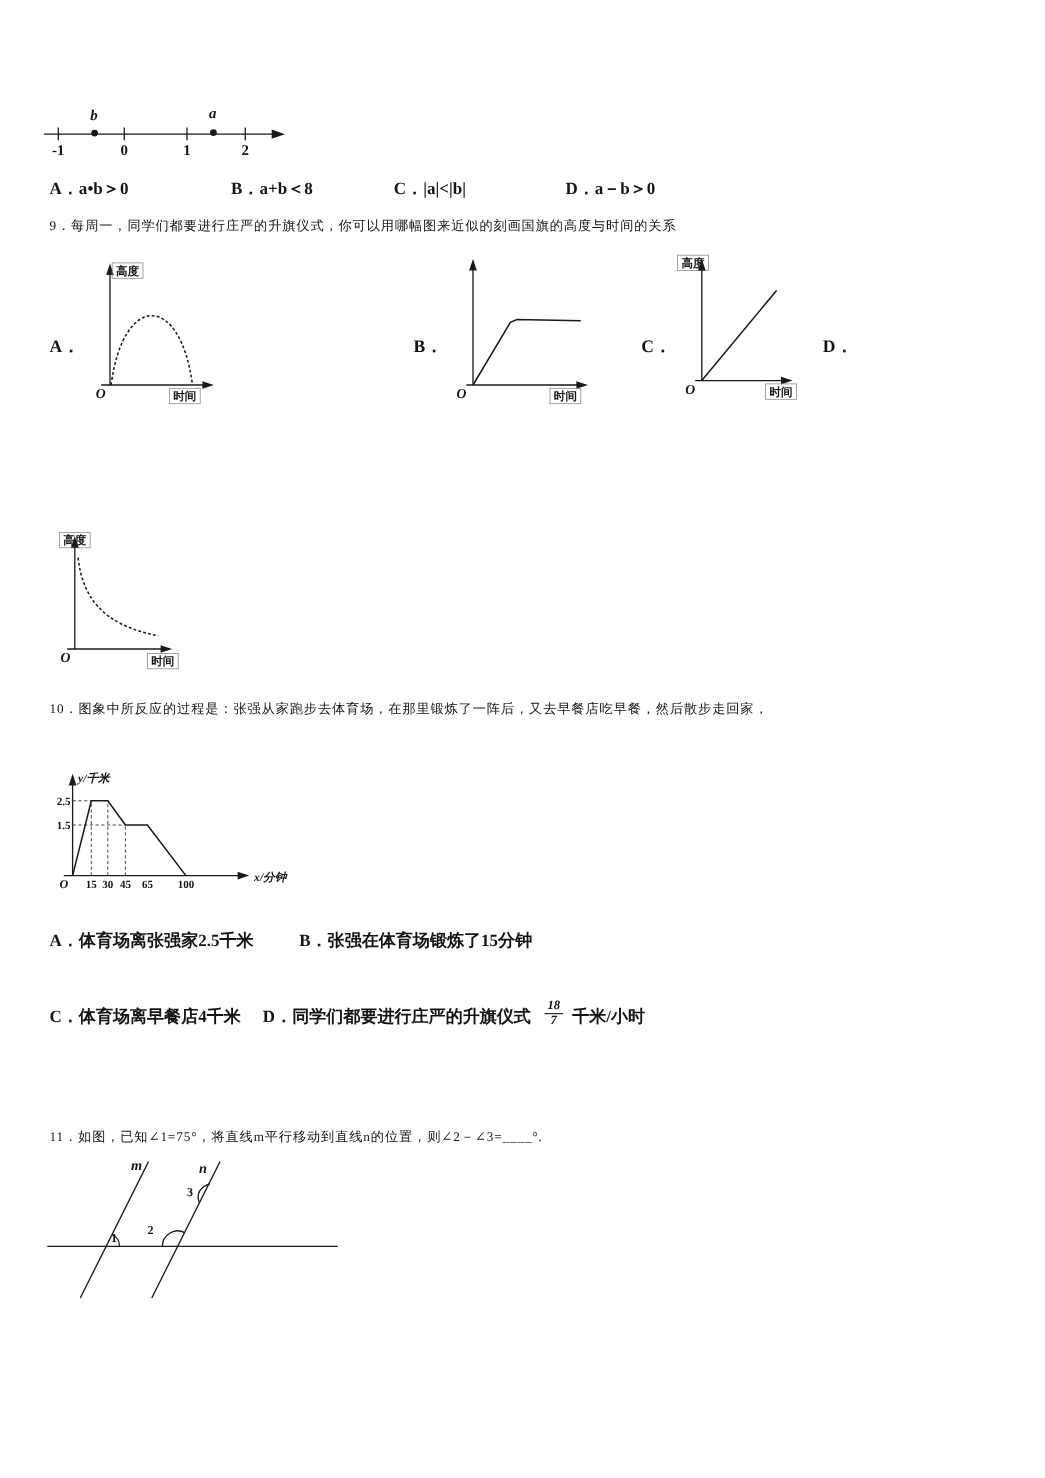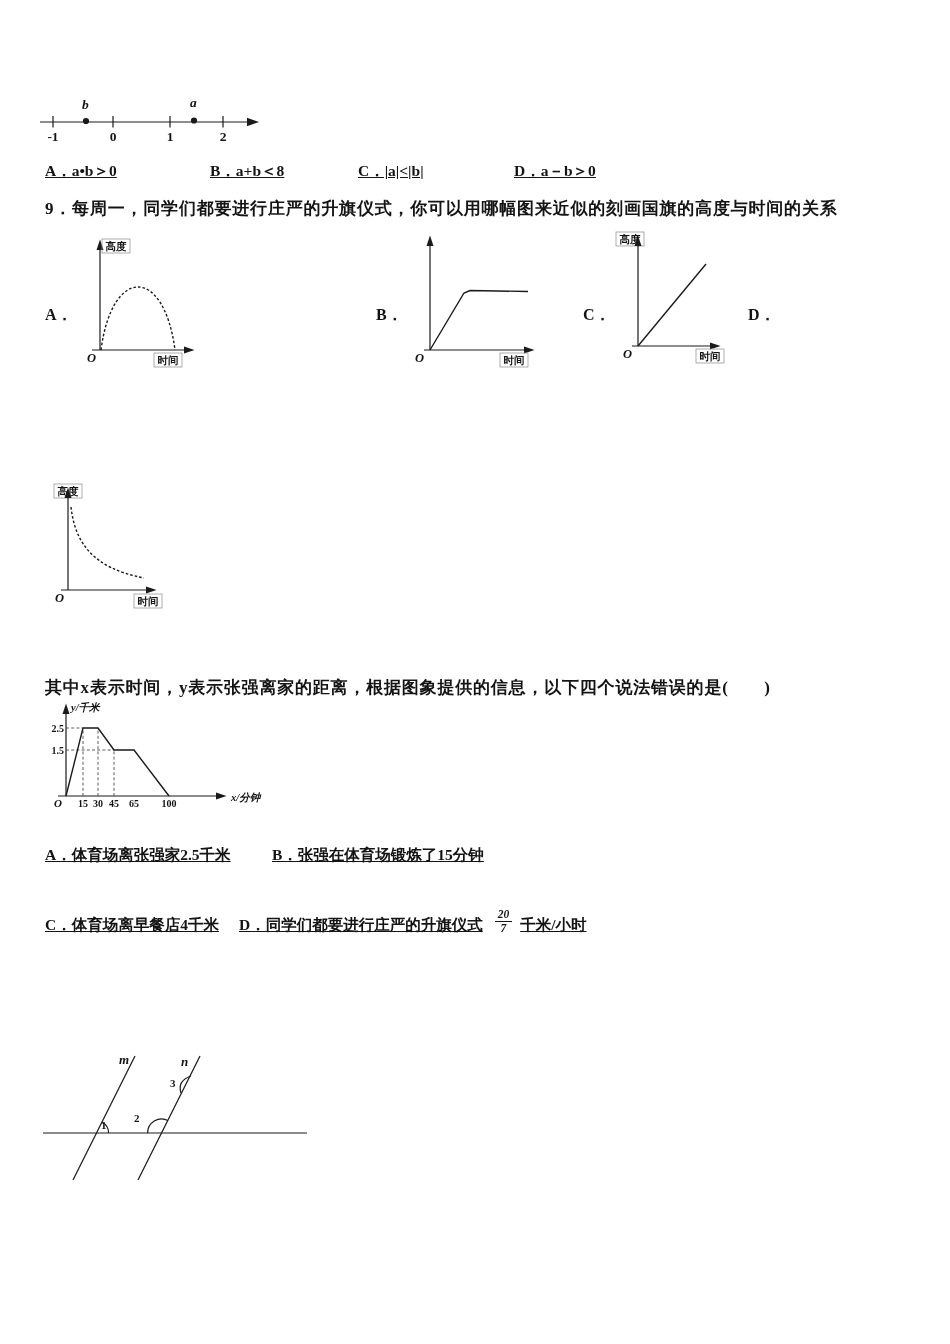--- a/index.html
+++ b/index.html
@@ -3,22 +3,22 @@
 <meta charset="utf-8">
 <style>
   * { margin:0; padding:0; box-sizing:border-box; }
   html,body { background:#ffffff; }
   .page {
     position:relative; width:950px; height:1344px; background:#fff;
     font-family:"Liberation Serif","DejaVu Serif",serif; color:#141414;
     overflow:hidden;
   }
   .abs { position:absolute; white-space:nowrap; }
-  .qtext { font-size:17px; font-weight:700; letter-spacing:0.8px; }
-  .opt   { font-size:15.5px; font-weight:700;text-decoration:underline; }
+  .qtext { font-size:12px; font-weight:400; letter-spacing:0.8px; }
+  .opt   { font-size:15.5px; font-weight:700; }
   .choice-label { font-size:16px; font-weight:700; }
   svg { overflow:visible; display:block; }
   svg text { font-family:"Liberation Serif","DejaVu Serif",serif; fill:#141414; font-weight:700; }
   .ln   { stroke:#1a1a1a; stroke-width:1.2; fill:none; }
   .lnth { stroke:#1a1a1a; stroke-width:1.4; fill:none; }
   .dash { stroke:#4a4a4a; stroke-width:0.9; stroke-dasharray:3,2.2; fill:none; }
   .dot  { fill:#1a1a1a; }
   .arrow{ fill:#1a1a1a; stroke:none; }
   .curve-dotted { stroke:#1a1a1a; stroke-width:1.4; fill:none; stroke-dasharray:2.6,2; }
   .lblbox { fill:none; stroke:#8a8a8a; stroke-width:0.7; }
@@ -124,21 +124,21 @@
       <polygon class="arrow" points="16.5,18 20,7.5 23.5,18"></polygon>
       <line class="ln" x1="13" y1="110" x2="102" y2="110"></line>
       <polygon class="arrow" points="98,106.5 108.5,110 98,113.5"></polygon>
     </g>
     <path class="curve-dotted" d="M 23 27 C 27 62, 44 88, 96 98"></path>
     <text class="t12 it" x="7" y="122">O</text>
     <rect class="lblbox" x="86" y="114" width="28" height="14"></rect>
     <text class="t105" x="89.5" y="124.8">时间</text>
   </svg>
 
-  <div class="abs qtext" style="left:45px;top:676px">其中x表示时间，y表示张强离家的距离，根据图象提供的信息，以下四个说法错误的是(　　)</div>
+  <div class="abs qtext" style="left:45px;top:636px">10．图象中所反应的过程是：张强从家跑步去体育场，在那里锻炼了一阵后，又去早餐店吃早餐，然后散步走回家，</div>
 
   <svg class="abs" style="left:50px;top:698px" width="280" height="115" viewBox="0 0 280 115">
     <g>
       <line class="ln" x1="16" y1="98" x2="16" y2="12"></line>
       <polygon class="arrow" points="12.5,16 16,5.5 19.5,16"></polygon>
       <line class="ln" x1="8" y1="98" x2="170" y2="98"></line>
       <polygon class="arrow" points="166,94.5 176.5,98 166,101.5"></polygon>
     </g>
     <text class="t105 it" x="21" y="13">y/千米</text>
     <text class="t105 it" x="181" y="103">x/分钟</text>
@@ -158,26 +158,27 @@
     <text class="t10" x="64" y="109" text-anchor="middle">45</text>
     <text class="t10" x="84" y="109" text-anchor="middle">65</text>
     <text class="t10" x="119" y="109" text-anchor="middle">100</text>
   </svg>
 
   <span class="abs opt" style="left:45px;top:845px">A．体育场离张强家2.5千米</span>
   <span class="abs opt" style="left:272px;top:845px">B．张强在体育场锻炼了15分钟</span>
 
   <div class="abs opt" style="left:45px;top:908px">
     <span>C．体育场离早餐店4千米</span><span style="margin-left:20px">D．同学们都要进行庄严的升旗仪式</span><span class="frac">
-        <span class="num">20</span>
+        <span class="num">18</span>
         <span class="den">7</span>
       </span><span>千米/小时</span>
   </div>
 
 
+  <div class="abs qtext" style="left:45px;top:1025px">11．如图，已知∠1=75°，将直线m平行移动到直线n的位置，则∠2－∠3=____°.</div>
 
   <svg class="abs" style="left:35px;top:1050px" width="290" height="140" viewBox="0 0 290 140">
     <line class="ln" x1="8" y1="83" x2="272" y2="83"></line>
     <line class="ln" x1="38" y1="130" x2="100" y2="6"></line>
     <line class="ln" x1="103" y1="130" x2="165" y2="6"></line>
     <path class="ln" d="M 73.6 83 A 12 12 0 0 0 67.05 72.3"></path>
     <path class="ln" d="M 112.6 83 A 14 14 0 0 1 132.9 70.5"></path>
     <path class="ln" d="M 156 26 Q 142 31 146 43"></path>
     <text class="t13 it" x="84" y="14">m</text>
     <text class="t13 it" x="146" y="16">n</text>

